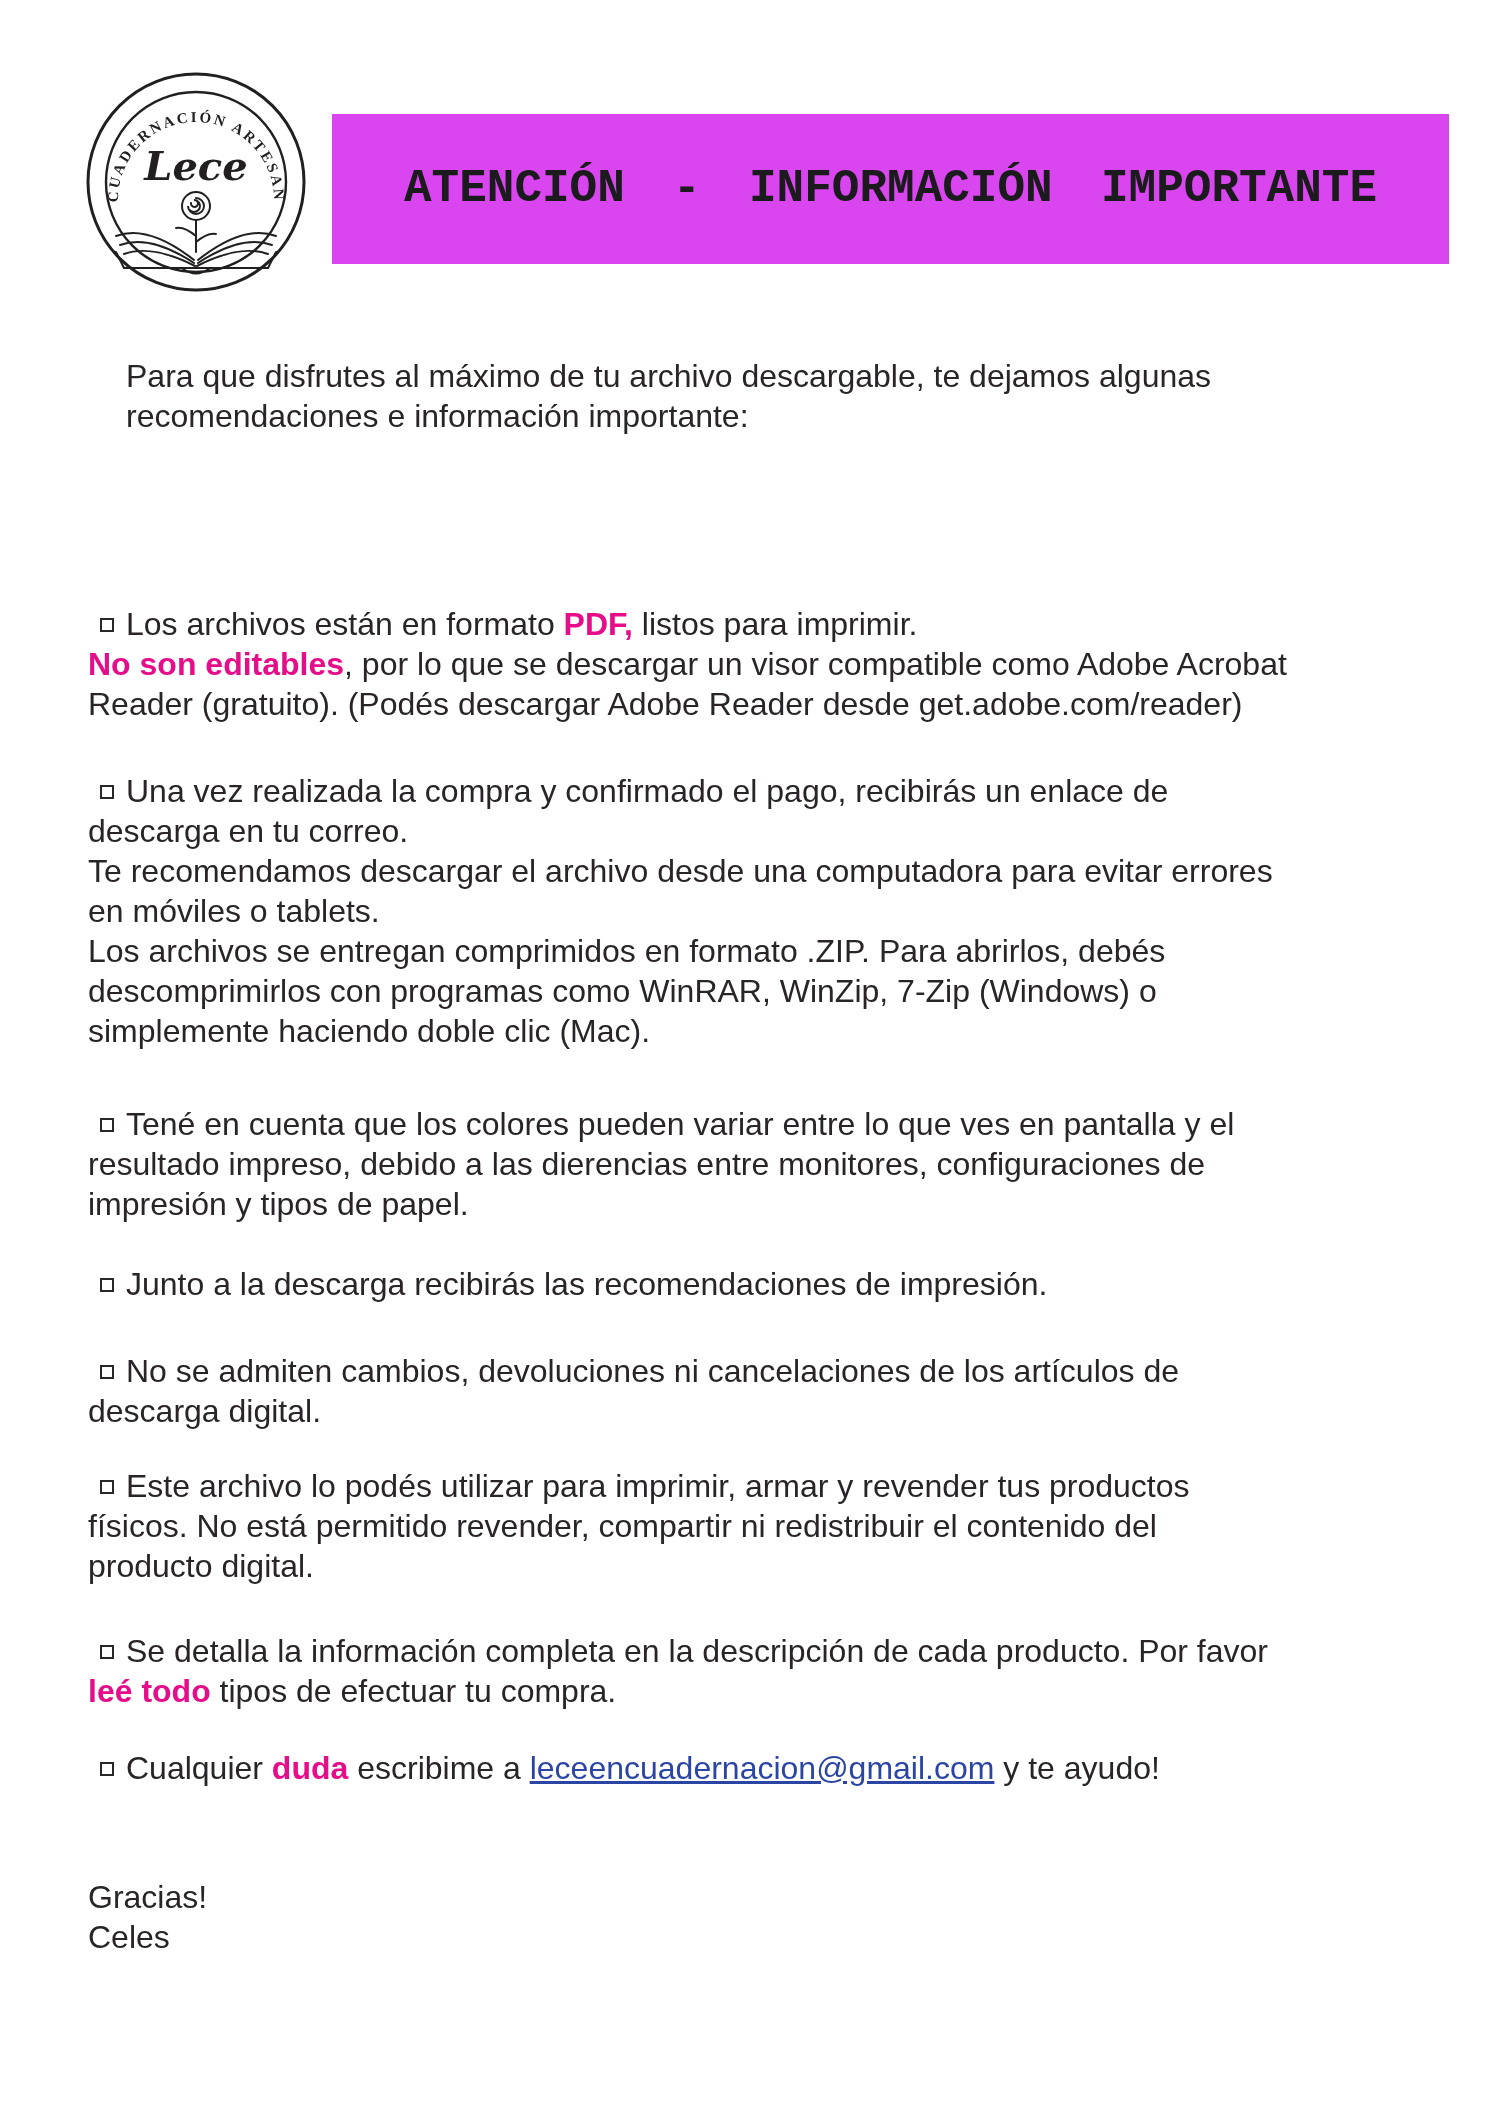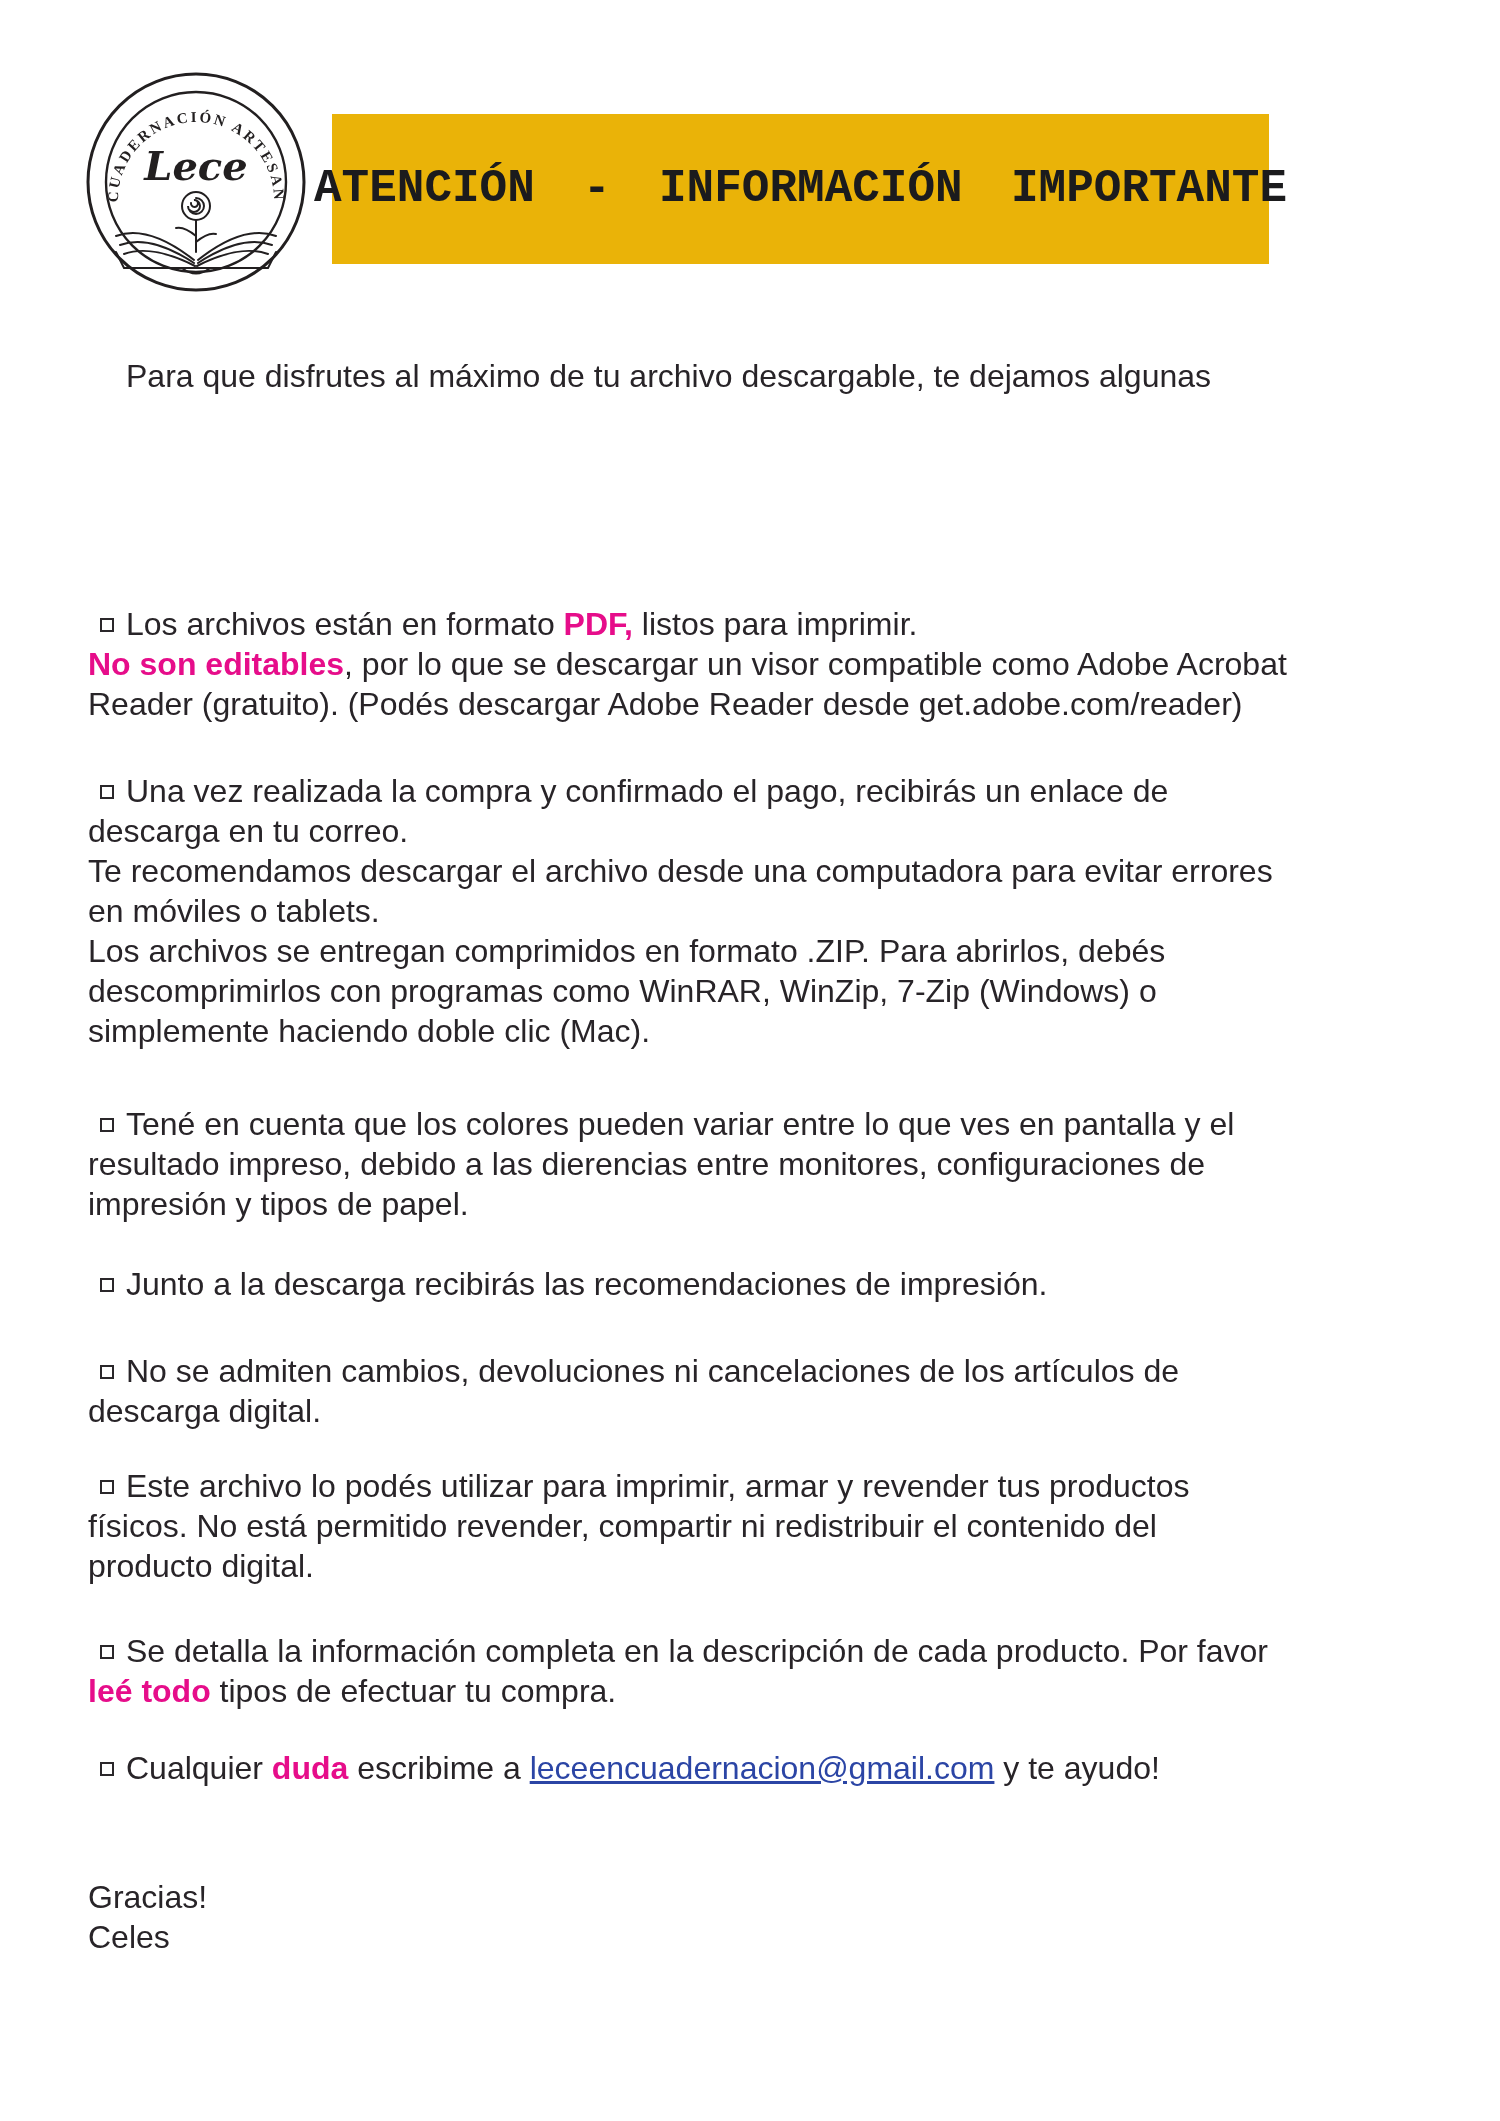--- a/index.html
+++ b/index.html
@@ -9,22 +9,22 @@
     height:2121px;
     background:#ffffff;
     font-family:"Liberation Sans", sans-serif;
     color:#282428;
     overflow:hidden;
   }
   
   .logo{position:absolute;left:82px;top:68px;width:228px;height:228px;}
   
   .banner{
-    position:absolute;left:332px;top:114px;width:937px;height:150px;
-    background:#eab308;
+    position:absolute;left:332px;top:114px;width:1117px;height:150px;
+    background:#d946ef;
     display:flex;align-items:center;justify-content:center;
   }
   .banner .title{
     font-family:"Liberation Mono", monospace;
     font-weight:700;
     font-size:46px;
     letter-spacing:0px;
     word-spacing:0.45em;
     color:#1b1b1d;
     white-space:nowrap;
@@ -92,21 +92,21 @@
       <path d="M115 198 Q158 176 186 186"></path>
       <path d="M34 184 L42 200 L186 200 L194 184"></path>
       <path d="M100 200 q14 11 28 0"></path>
     </g>
   </svg>
 
   <div class="banner">
     <div class="title">ATENCIÓN - INFORMACIÓN IMPORTANTE</div>
   </div>
 
-  <p class="para t-intro"><span>Para que disfrutes al máximo de tu archivo descargable, te dejamos algunas</span><br></p>
+  <p class="para t-intro"><span>Para que disfrutes al máximo de tu archivo descargable, te dejamos algunas</span><br><span>recomendaciones e información importante:</span></p>
 
 
   <p class="para bullet t-b2"><span class="sq"></span><span>Los archivos están en formato </span><span class="hl">PDF,</span><span> listos para imprimir.</span><br><span class="hl">No son editables</span><span>, por lo que se descargar un visor compatible como Adobe Acrobat</span><br><span>Reader (gratuito). (Podés descargar Adobe Reader desde get.adobe.com/reader)</span></p>
 
   <p class="para bullet t-b3"><span class="sq"></span><span>Una vez realizada la compra y confirmado el pago, recibirás un enlace de</span><br><span>descarga en tu correo.</span><br><span>Te recomendamos descargar el archivo desde una computadora para evitar errores</span><br><span>en móviles o tablets.</span><br><span>Los archivos se entregan comprimidos en formato .ZIP. Para abrirlos, debés</span><br><span>descomprimirlos con programas como WinRAR, WinZip, 7-Zip (Windows) o</span><br><span>simplemente haciendo doble clic (Mac).</span></p>
 
   <p class="para bullet t-b4"><span class="sq"></span><span>Tené en cuenta que los colores pueden variar entre lo que ves en pantalla y el</span><br><span>resultado impreso, debido a las dierencias entre monitores, configuraciones de</span><br><span>impresión y tipos de papel.</span></p>
 
   <p class="para bullet t-b5"><span class="sq"></span><span>Junto a la descarga recibirás las recomendaciones de impresión.</span></p>
 

